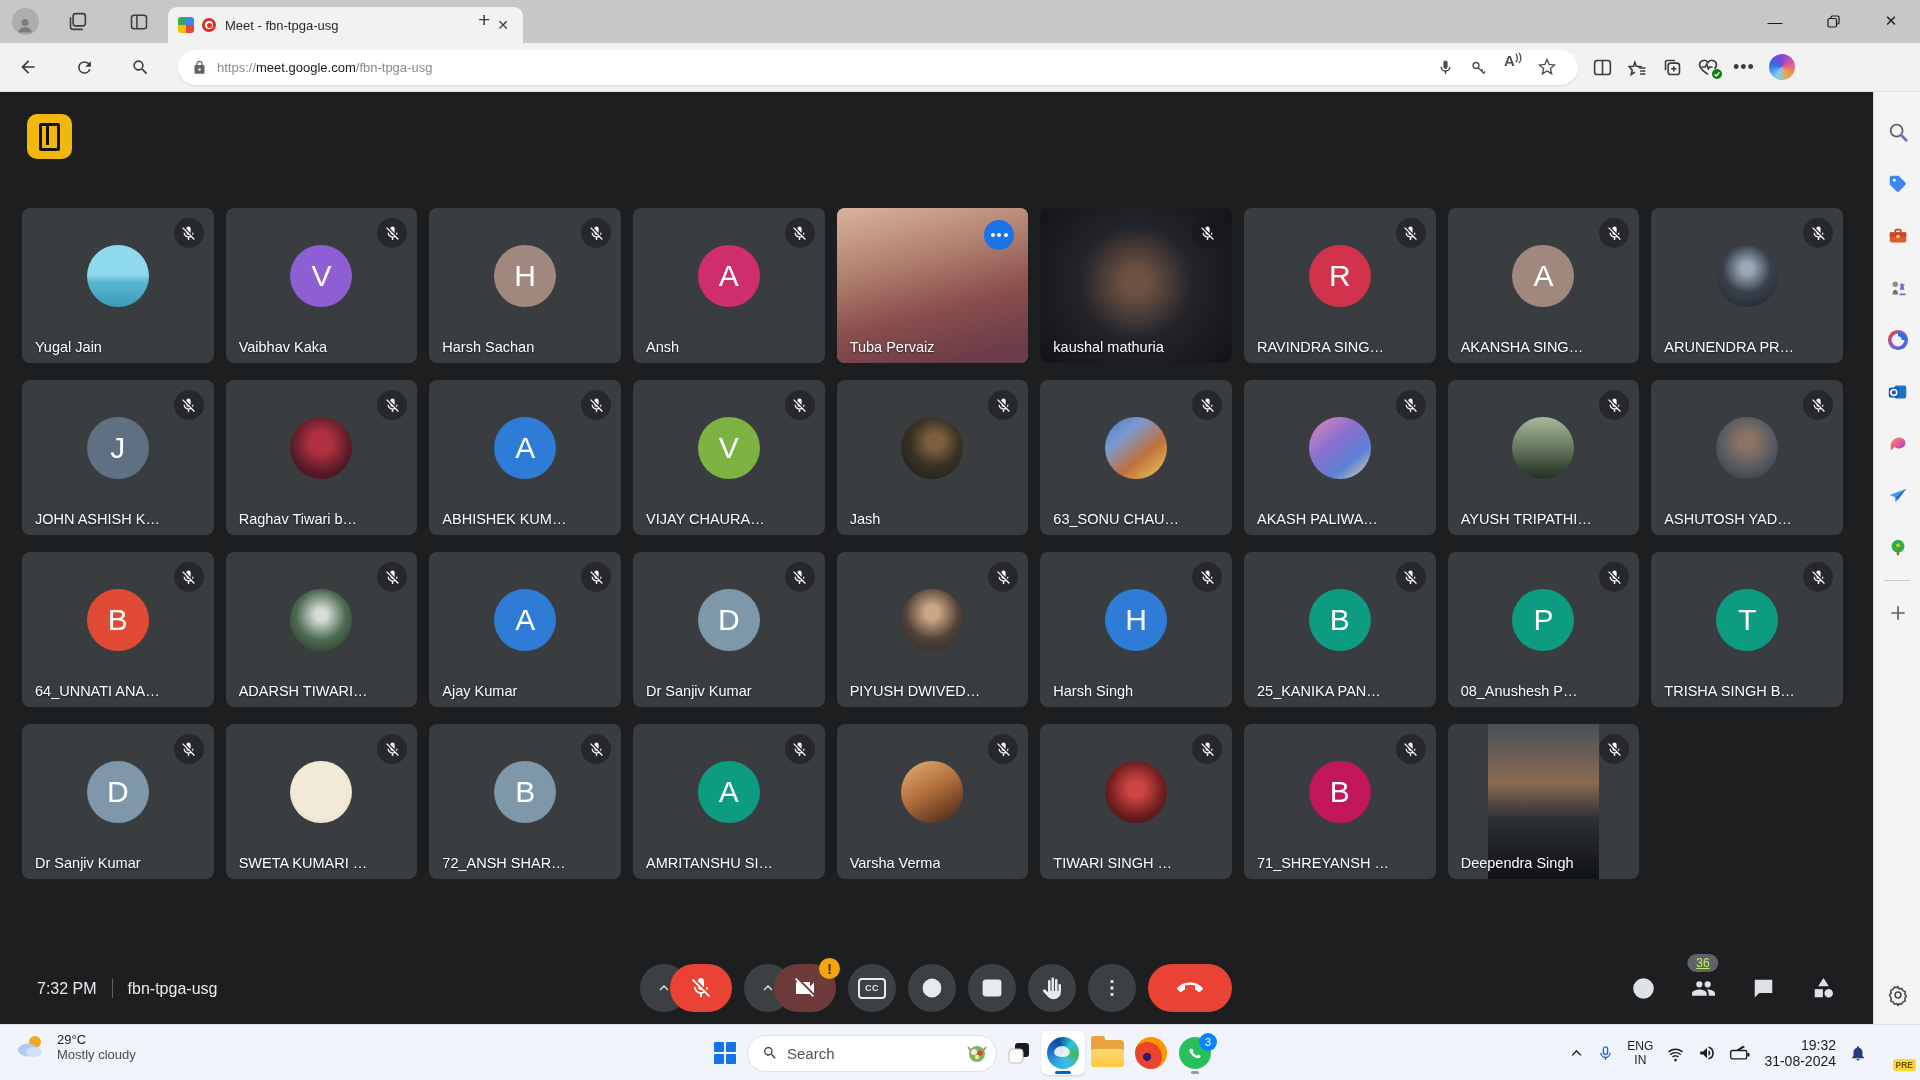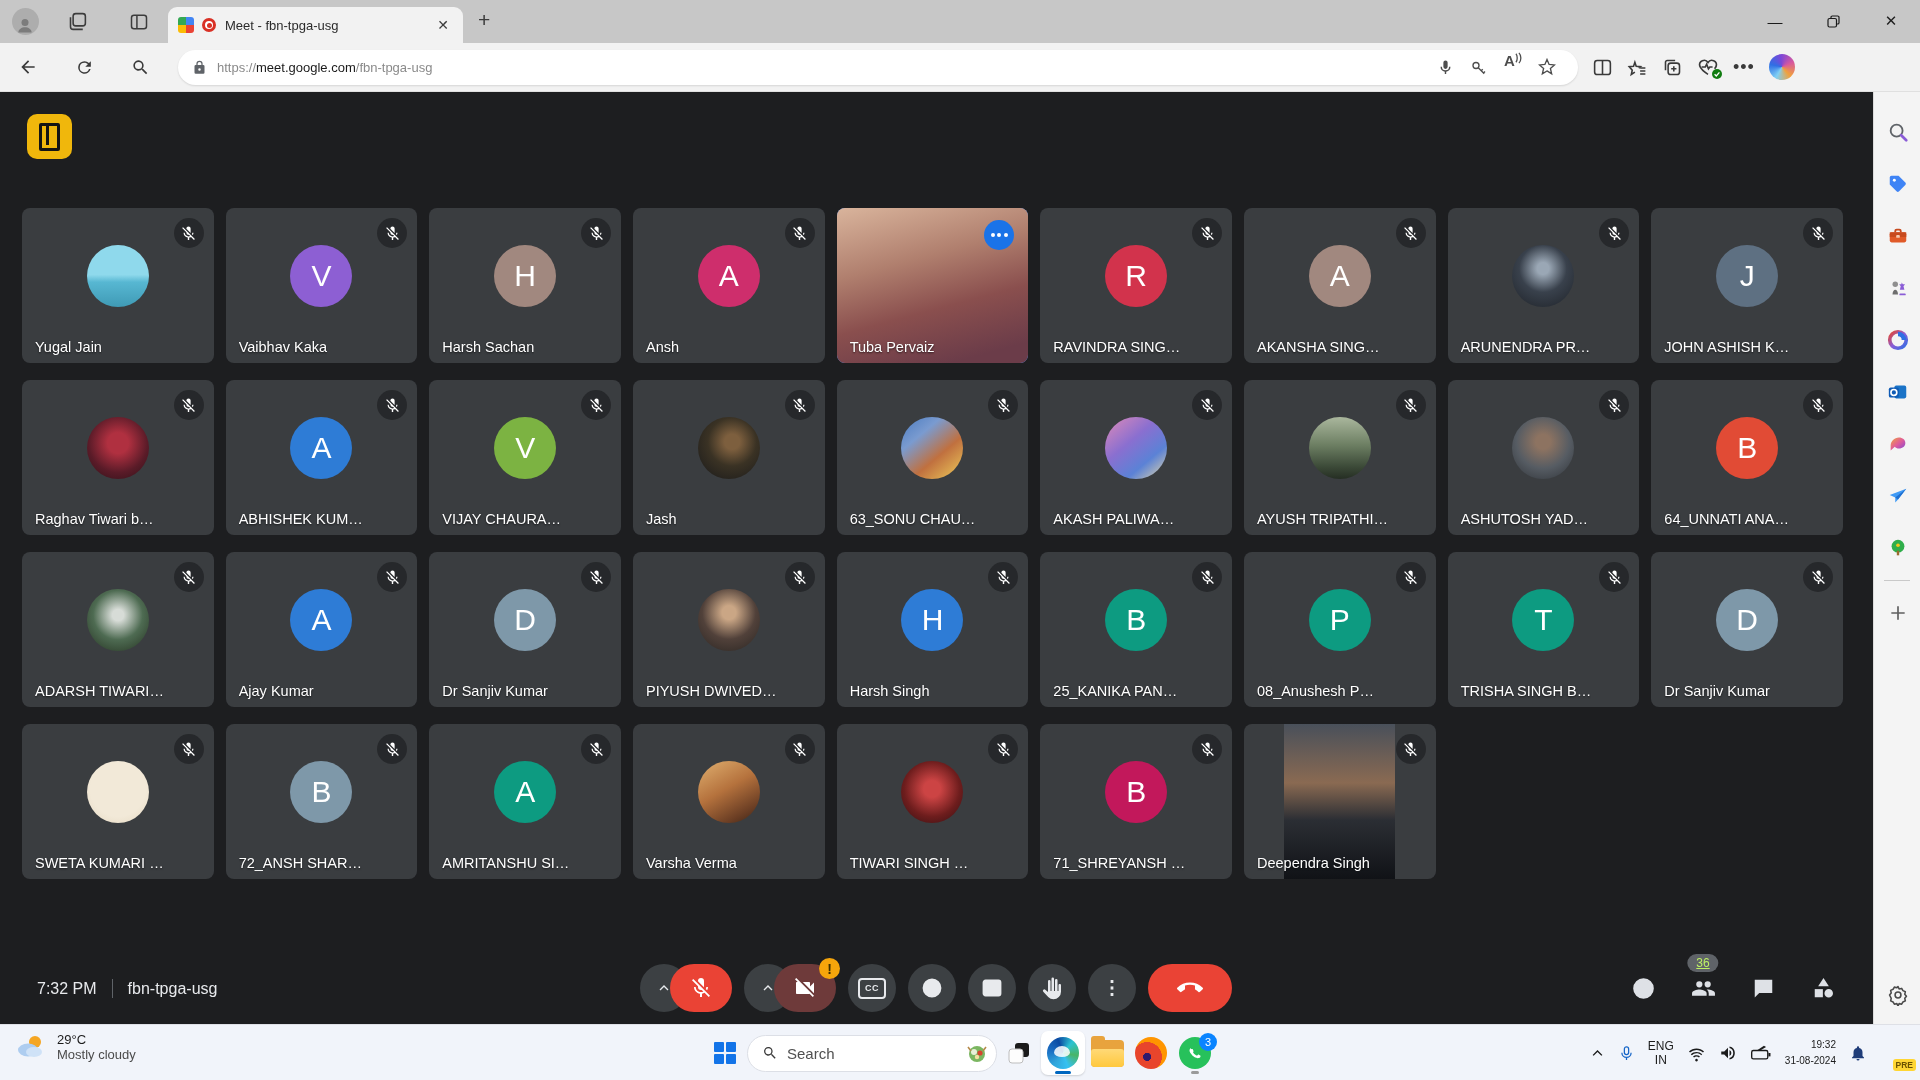--- a/index.html
+++ b/index.html
@@ -3,21 +3,21 @@
 <meta charset="utf-8">
 <style>
   html,body{margin:0;padding:0;width:1920px;height:1080px;overflow:hidden;
     font-family:"Liberation Sans",sans-serif;-webkit-font-smoothing:antialiased;}
   svg{display:block;}
 
   
   #tabstrip{position:absolute;left:0;top:0;width:1920px;height:43px;background:#c7c7c7;display:flex;align-items:center;}
   .chrome-ico{width:34px;height:34px;display:flex;align-items:center;justify-content:center;color:#3c3c3c;}
   #profile-av{width:27px;height:27px;border-radius:50%;background:#adadad;overflow:hidden;display:flex;align-items:flex-end;justify-content:center;}
-  .tab{position:absolute;left:168px;top:7px;width:295px;height:36px;background:#f2f2f2;border-radius:9px 9px 0 0;display:flex;align-items:center;padding:0 10px;box-sizing:border-box;}
+  .tab{position:absolute;left:168px;top:7px;width:355px;height:36px;background:#f2f2f2;border-radius:9px 9px 0 0;display:flex;align-items:center;padding:0 10px;box-sizing:border-box;}
   .tab-title{font-size:13px;color:#2b2b2b;margin-left:9px;flex:1;white-space:nowrap;overflow:hidden;}
   .meet-favicon{width:16px;height:16px;border-radius:3px;overflow:hidden;display:grid;grid-template-columns:1fr 1fr;grid-template-rows:1fr 1fr;flex:0 0 auto;}
   .meet-favicon i{display:block;}
   .rec-dot{width:14px;height:14px;border-radius:50%;border:3px solid #d93025;background:#fff;box-sizing:border-box;margin-left:8px;position:relative;flex:0 0 auto;}
   .rec-dot::after{content:"";position:absolute;left:1.5px;top:1.5px;width:5px;height:5px;border-radius:50%;background:#d93025;}
   .tab-close{font-size:14px;color:#3c3c3c;padding:2px 4px;}
   .newtab{position:absolute;left:478px;top:8px;font-size:21px;color:#3c3c3c;}
   .winbtns{position:absolute;right:0;top:0;height:42px;display:flex;}
   .winbtn{width:58px;height:42px;display:flex;align-items:center;justify-content:center;color:#1b1b1b;font-size:15px;}
 
@@ -109,21 +109,21 @@
   .folder-ico .back::before{content:"";position:absolute;left:0;top:-4px;width:14px;height:8px;background:#e8a33d;border-radius:3px 3px 0 0;}
   .folder-ico .front{position:absolute;left:0;right:0;bottom:0;height:18px;background:linear-gradient(180deg,#ffd977,#ffc83d);border-radius:3px 3px 4px 4px;}
   .ff-ball{width:32px;height:32px;border-radius:50%;background:radial-gradient(circle at 38% 62%,#30196e 0 14%,#e8452c 15% 52%,#ff9500 53% 80%,#ffd567 81% 100%);}
   .wa-ball{position:relative;width:32px;height:32px;border-radius:50%;background:#27c15b;display:flex;align-items:center;justify-content:center;}
   .wa-ball svg{width:18px;height:18px;fill:#fff;}
   .num-badge{position:absolute;top:-4px;right:-6px;min-width:18px;height:18px;border-radius:9px;background:#0a84ff;color:#fff;
     font-size:11px;display:flex;align-items:center;justify-content:center;padding:0 4px;box-sizing:border-box;}
   #tray{position:absolute;right:8px;top:0;height:56px;display:flex;align-items:center;gap:13px;}
   .tray-ico{display:flex;align-items:center;justify-content:center;color:#1b1b1b;}
   .lang{font-size:12px;color:#1b1b1b;text-align:center;line-height:14px;}
-  .clock{font-size:10px;color:#1b1b1b;text-align:right;line-height:16px;}
+  .clock{font-size:14px;color:#1b1b1b;text-align:right;line-height:16px;}
   .copilot-tray{position:relative;width:32px;height:32px;}
   .copilot-tray .ball{width:30px;height:30px;border-radius:50%;background:conic-gradient(from 210deg,#7fd0f5,#2f6fe4,#9b59d8,#e05b9a,#f0a13c,#8fe08a,#7fd0f5);}
   .pre-badge{position:absolute;right:-4px;bottom:-2px;background:#ffd633;color:#6b5200;font-size:8.5px;font-weight:bold;
     padding:1px 3px;border-radius:3px;}
 </style>
 </head>
 <body>
 
 <div id="tabstrip">
   <div class="chrome-ico" style="margin-left:8px">
@@ -294,20 +294,29 @@
         <div class="tname">Ansh</div>
       </div>
       <div class="tile active">
         <div class="vfill" style="background: linear-gradient(165deg, rgb(217, 180, 156) 0%, rgb(176, 127, 110) 35%, rgb(138, 79, 78) 62%, rgb(107, 60, 73) 90%);"></div>
         <div class="menubtn">
           <i></i>
           <i></i>
           <i></i>
         </div>
         <div class="tname">Tuba Pervaiz</div>
+      </div>
+      <div class="tile">
+        <div class="vfill" style="background: radial-gradient(circle at 50% 48%, rgb(109, 81, 67) 10%, rgb(35, 36, 42) 45%, rgb(18, 19, 23) 100%);"></div>
+        <div class="micbadge">
+          <svg viewBox="0 0 24 24">
+            <path d="M19 11h-1.7c0 .74-.16 1.43-.43 2.05l1.23 1.23c.56-.98.9-2.09.9-3.28zm-4.02.17c0-.06.02-.11.02-.17V5a3 3 0 0 0-6 0v.18l5.98 5.99zM4.27 3 3 4.27l6.01 6.01V11a3 3 0 0 0 3 3c.23 0 .44-.03.65-.08l1.66 1.66c-.71.33-1.5.52-2.31.52-2.76 0-5.3-2.1-5.3-5.1H5c0 3.41 2.72 6.23 6 6.72V21h2v-3.28c.91-.13 1.77-.45 2.54-.9L19.73 21 21 19.73 4.27 3z"></path>
+          </svg>
+        </div>
+        <div class="tname">kaushal mathuria</div>
       </div>
       <div class="tile">
         <div class="avatar" style="background: rgb(210, 51, 76);">R</div>
         <div class="micbadge">
           <svg viewBox="0 0 24 24">
             <path d="M19 11h-1.7c0 .74-.16 1.43-.43 2.05l1.23 1.23c.56-.98.9-2.09.9-3.28zm-4.02.17c0-.06.02-.11.02-.17V5a3 3 0 0 0-6 0v.18l5.98 5.99zM4.27 3 3 4.27l6.01 6.01V11a3 3 0 0 0 3 3c.23 0 .44-.03.65-.08l1.66 1.66c-.71.33-1.5.52-2.31.52-2.76 0-5.3-2.1-5.3-5.1H5c0 3.41 2.72 6.23 6 6.72V21h2v-3.28c.91-.13 1.77-.45 2.54-.9L19.73 21 21 19.73 4.27 3z"></path>
           </svg>
         </div>
         <div class="tname">RAVINDRA SING…</div>
       </div>

